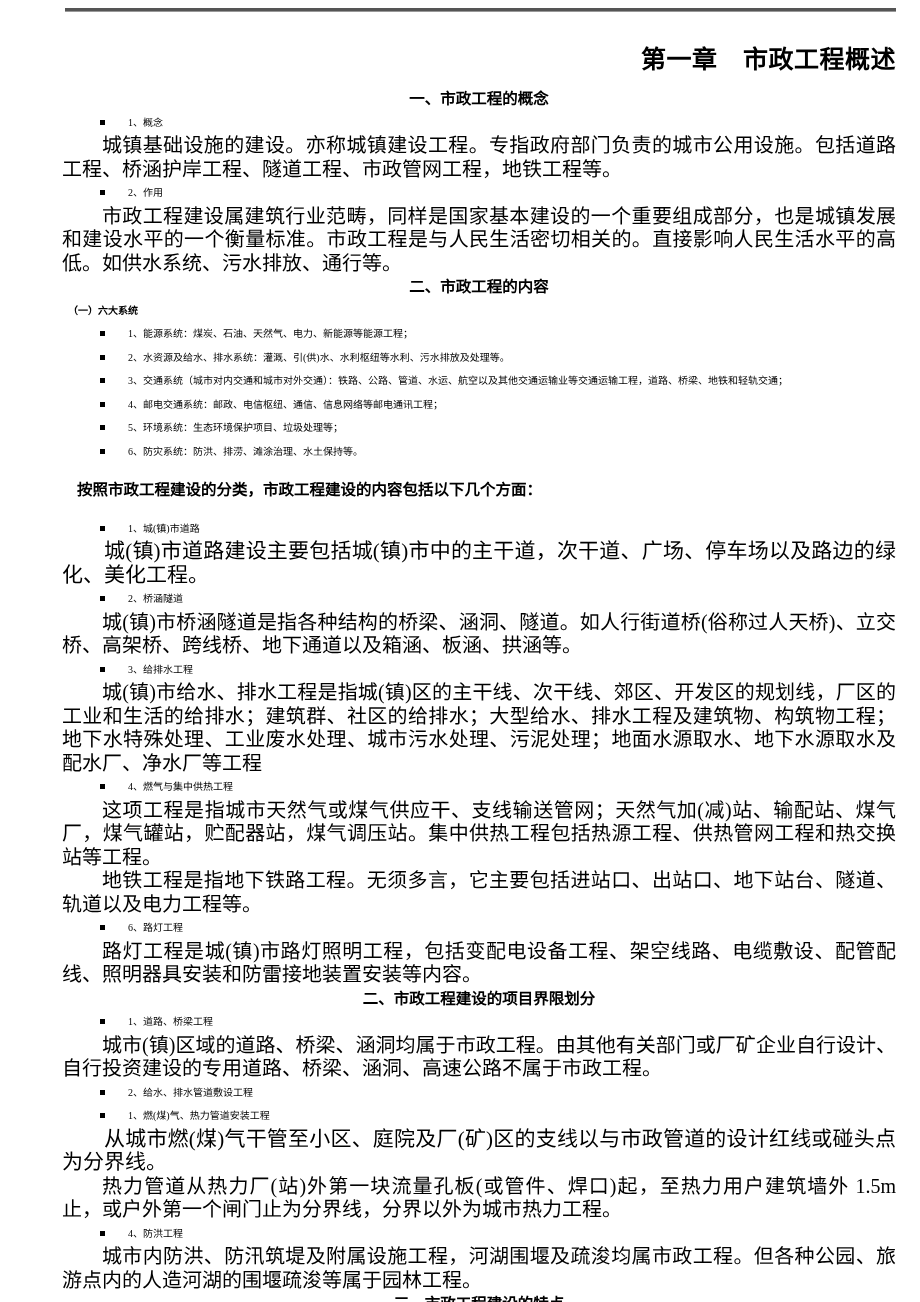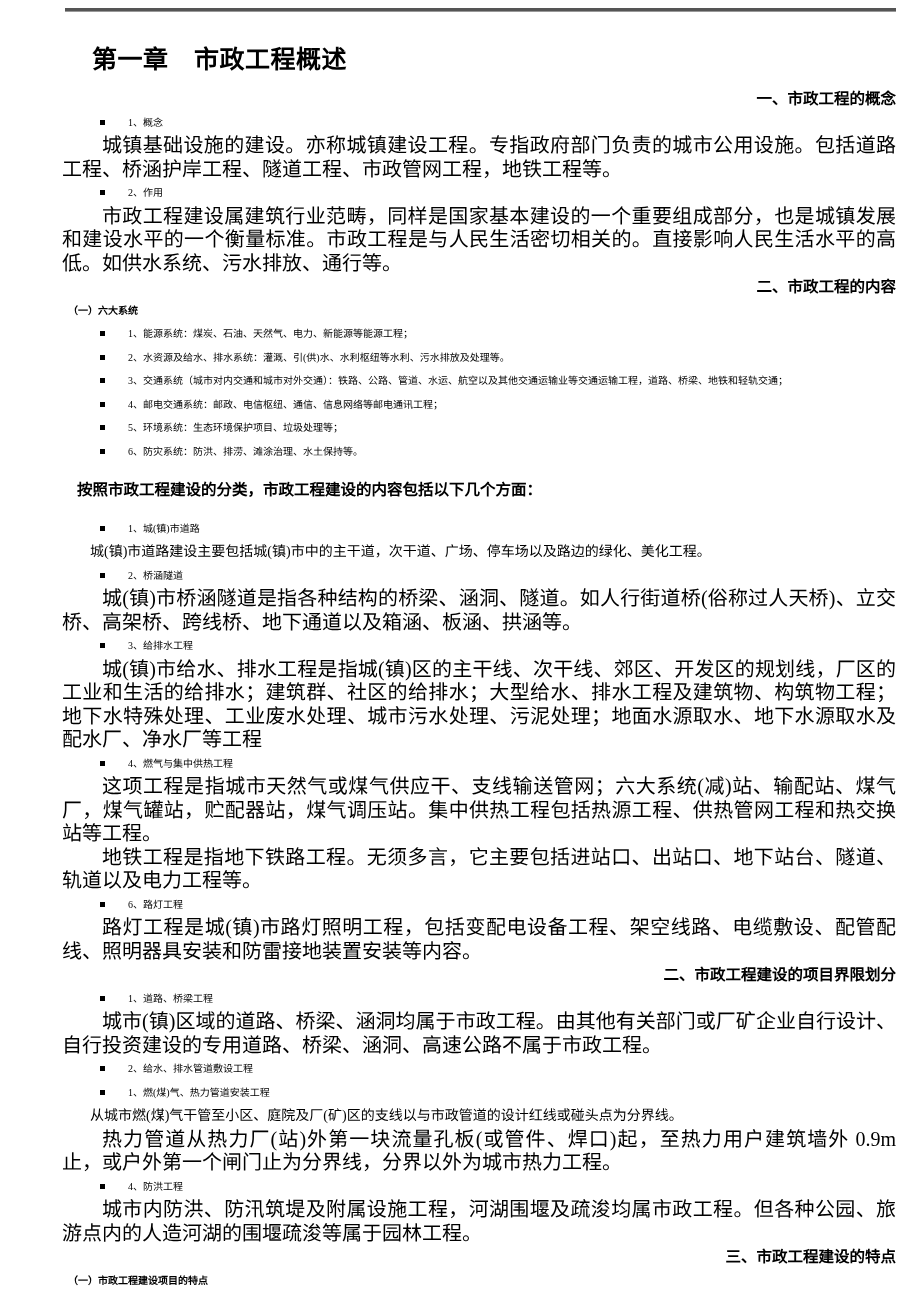--- a/index.html
+++ b/index.html
@@ -38,38 +38,38 @@
   }
 
   .content {
     position: absolute;
     left: 62px;
     top: 42px;
     width: 834px;
   }
 
   .doc-title {
-    text-align: left;
+    text-align: right;
     font-family: "Liberation Sans", "DejaVu Sans", sans-serif;
     font-weight: bold;
     font-size: 25px;
     line-height: 34px;
     letter-spacing: 0.5px;
     margin: 0 0 11px 0;
     padding-left: 30px;
   }
 
   
   .h-sec {
     font-family: "Liberation Sans", "DejaVu Sans", sans-serif;
     font-weight: bold;
     font-size: 15.5px;
     line-height: 23.5px;
     margin: 0;
-    text-align: right;
+    text-align: center;
   }
 
   
   .h-sub {
     font-family: "Liberation Sans", "DejaVu Sans", sans-serif;
     font-weight: bold;
     font-size: 10px;
     line-height: 23.5px;
     margin: 0;
     padding-left: 6px;
@@ -109,21 +109,21 @@
     font-size: 20px;
     line-height: 23.5px;
     margin: 0;
     text-align: justify;
     text-justify: inter-ideograph;
     text-indent: 2em;
   }
 
   
   .para-in {
-    font-size: 14px;
+    font-size: 21px;
     line-height: 23.5px;
     margin: 0;
     text-align: justify;
     text-justify: inter-ideograph;
     text-indent: 2em;
   }
 
   
   .bullet-row.hang .btxt {
     text-align: justify;
@@ -202,21 +202,21 @@
     <div class="bullet-row">
       <span class="sq"></span>
       <span class="btxt">3、给排水工程</span>
     </div>
     <p class="para">城(镇)市给水、排水工程是指城(镇)区的主干线、次干线、郊区、开发区的规划线，厂区的工业和生活的给排水；建筑群、社区的给排水；大型给水、排水工程及建筑物、构筑物工程；地下水特殊处理、工业废水处理、城市污水处理、污泥处理；地面水源取水、地下水源取水及配水厂、净水厂等工程</p>
 
     <div class="bullet-row">
       <span class="sq"></span>
       <span class="btxt">4、燃气与集中供热工程</span>
     </div>
-    <p class="para">这项工程是指城市天然气或煤气供应干、支线输送管网；六大系统(减)站、输配站、煤气厂，煤气罐站，贮配器站，煤气调压站。集中供热工程包括热源工程、供热管网工程和热交换站等工程。</p>
+    <p class="para">这项工程是指城市天然气或煤气供应干、支线输送管网；天然气加(减)站、输配站、煤气厂，煤气罐站，贮配器站，煤气调压站。集中供热工程包括热源工程、供热管网工程和热交换站等工程。</p>
 
     <p class="para">地铁工程是指地下铁路工程。无须多言，它主要包括进站口、出站口、地下站台、隧道、轨道以及电力工程等。</p>
 
     <div class="bullet-row">
       <span class="sq"></span>
       <span class="btxt">6、路灯工程</span>
     </div>
     <p class="para">路灯工程是城(镇)市路灯照明工程，包括变配电设备工程、架空线路、电缆敷设、配管配线、照明器具安装和防雷接地装置安装等内容。</p>
 
     <p class="h-sec">二、市政工程建设的项目界限划分</p>
@@ -230,21 +230,21 @@
     <div class="bullet-row">
       <span class="sq"></span>
       <span class="btxt">2、给水、排水管道敷设工程</span>
     </div>
 
     <div class="bullet-row">
       <span class="sq"></span>
       <span class="btxt">1、燃(煤)气、热力管道安装工程</span>
     </div>
     <p class="para-in">从城市燃(煤)气干管至小区、庭院及厂(矿)区的支线以与市政管道的设计红线或碰头点为分界线。</p>
-    <p class="para">热力管道从热力厂(站)外第一块流量孔板(或管件、焊口)起，至热力用户建筑墙外 0.9m 止，或户外第一个闸门止为分界线，分界以外为城市热力工程。</p>
+    <p class="para">热力管道从热力厂(站)外第一块流量孔板(或管件、焊口)起，至热力用户建筑墙外 1.5m 止，或户外第一个闸门止为分界线，分界以外为城市热力工程。</p>
 
     <div class="bullet-row">
       <span class="sq"></span>
       <span class="btxt">4、防洪工程</span>
     </div>
     <p class="para">城市内防洪、防汛筑堤及附属设施工程，河湖围堰及疏浚均属市政工程。但各种公园、旅游点内的人造河湖的围堰疏浚等属于园林工程。</p>
 
     <p class="h-sec">三、市政工程建设的特点</p>
     <p class="h-sub">（一）市政工程建设项目的特点</p>
 

